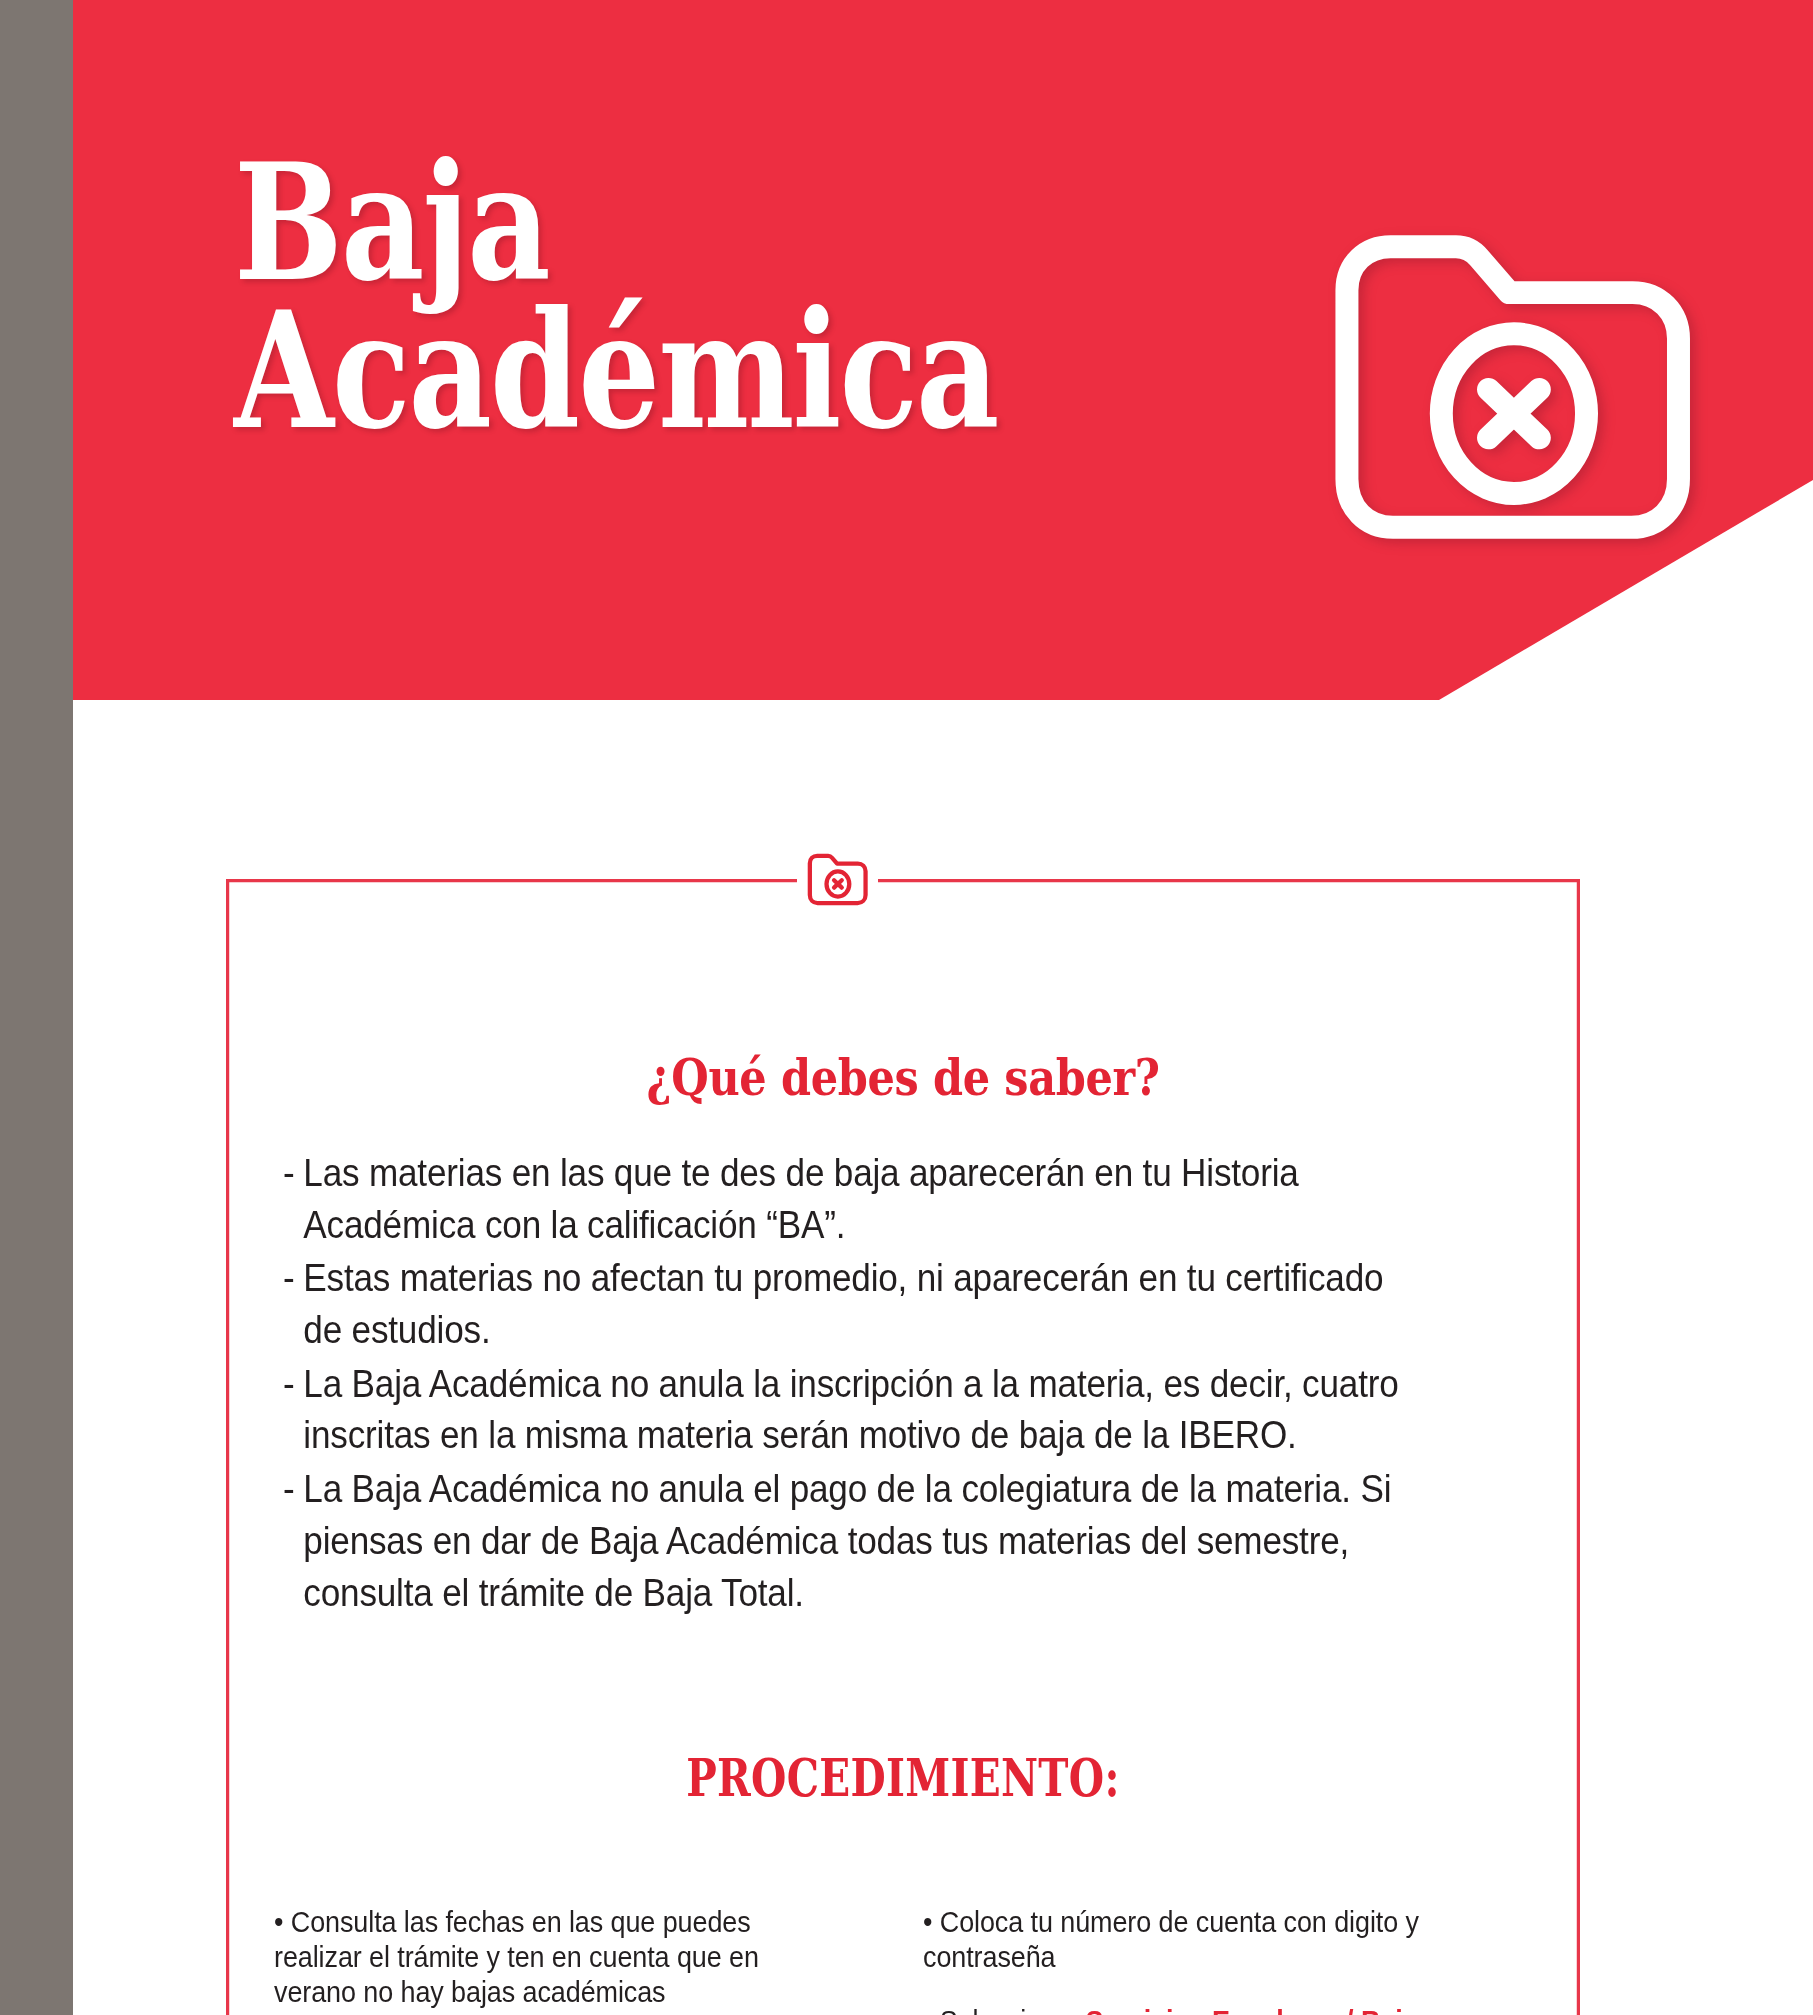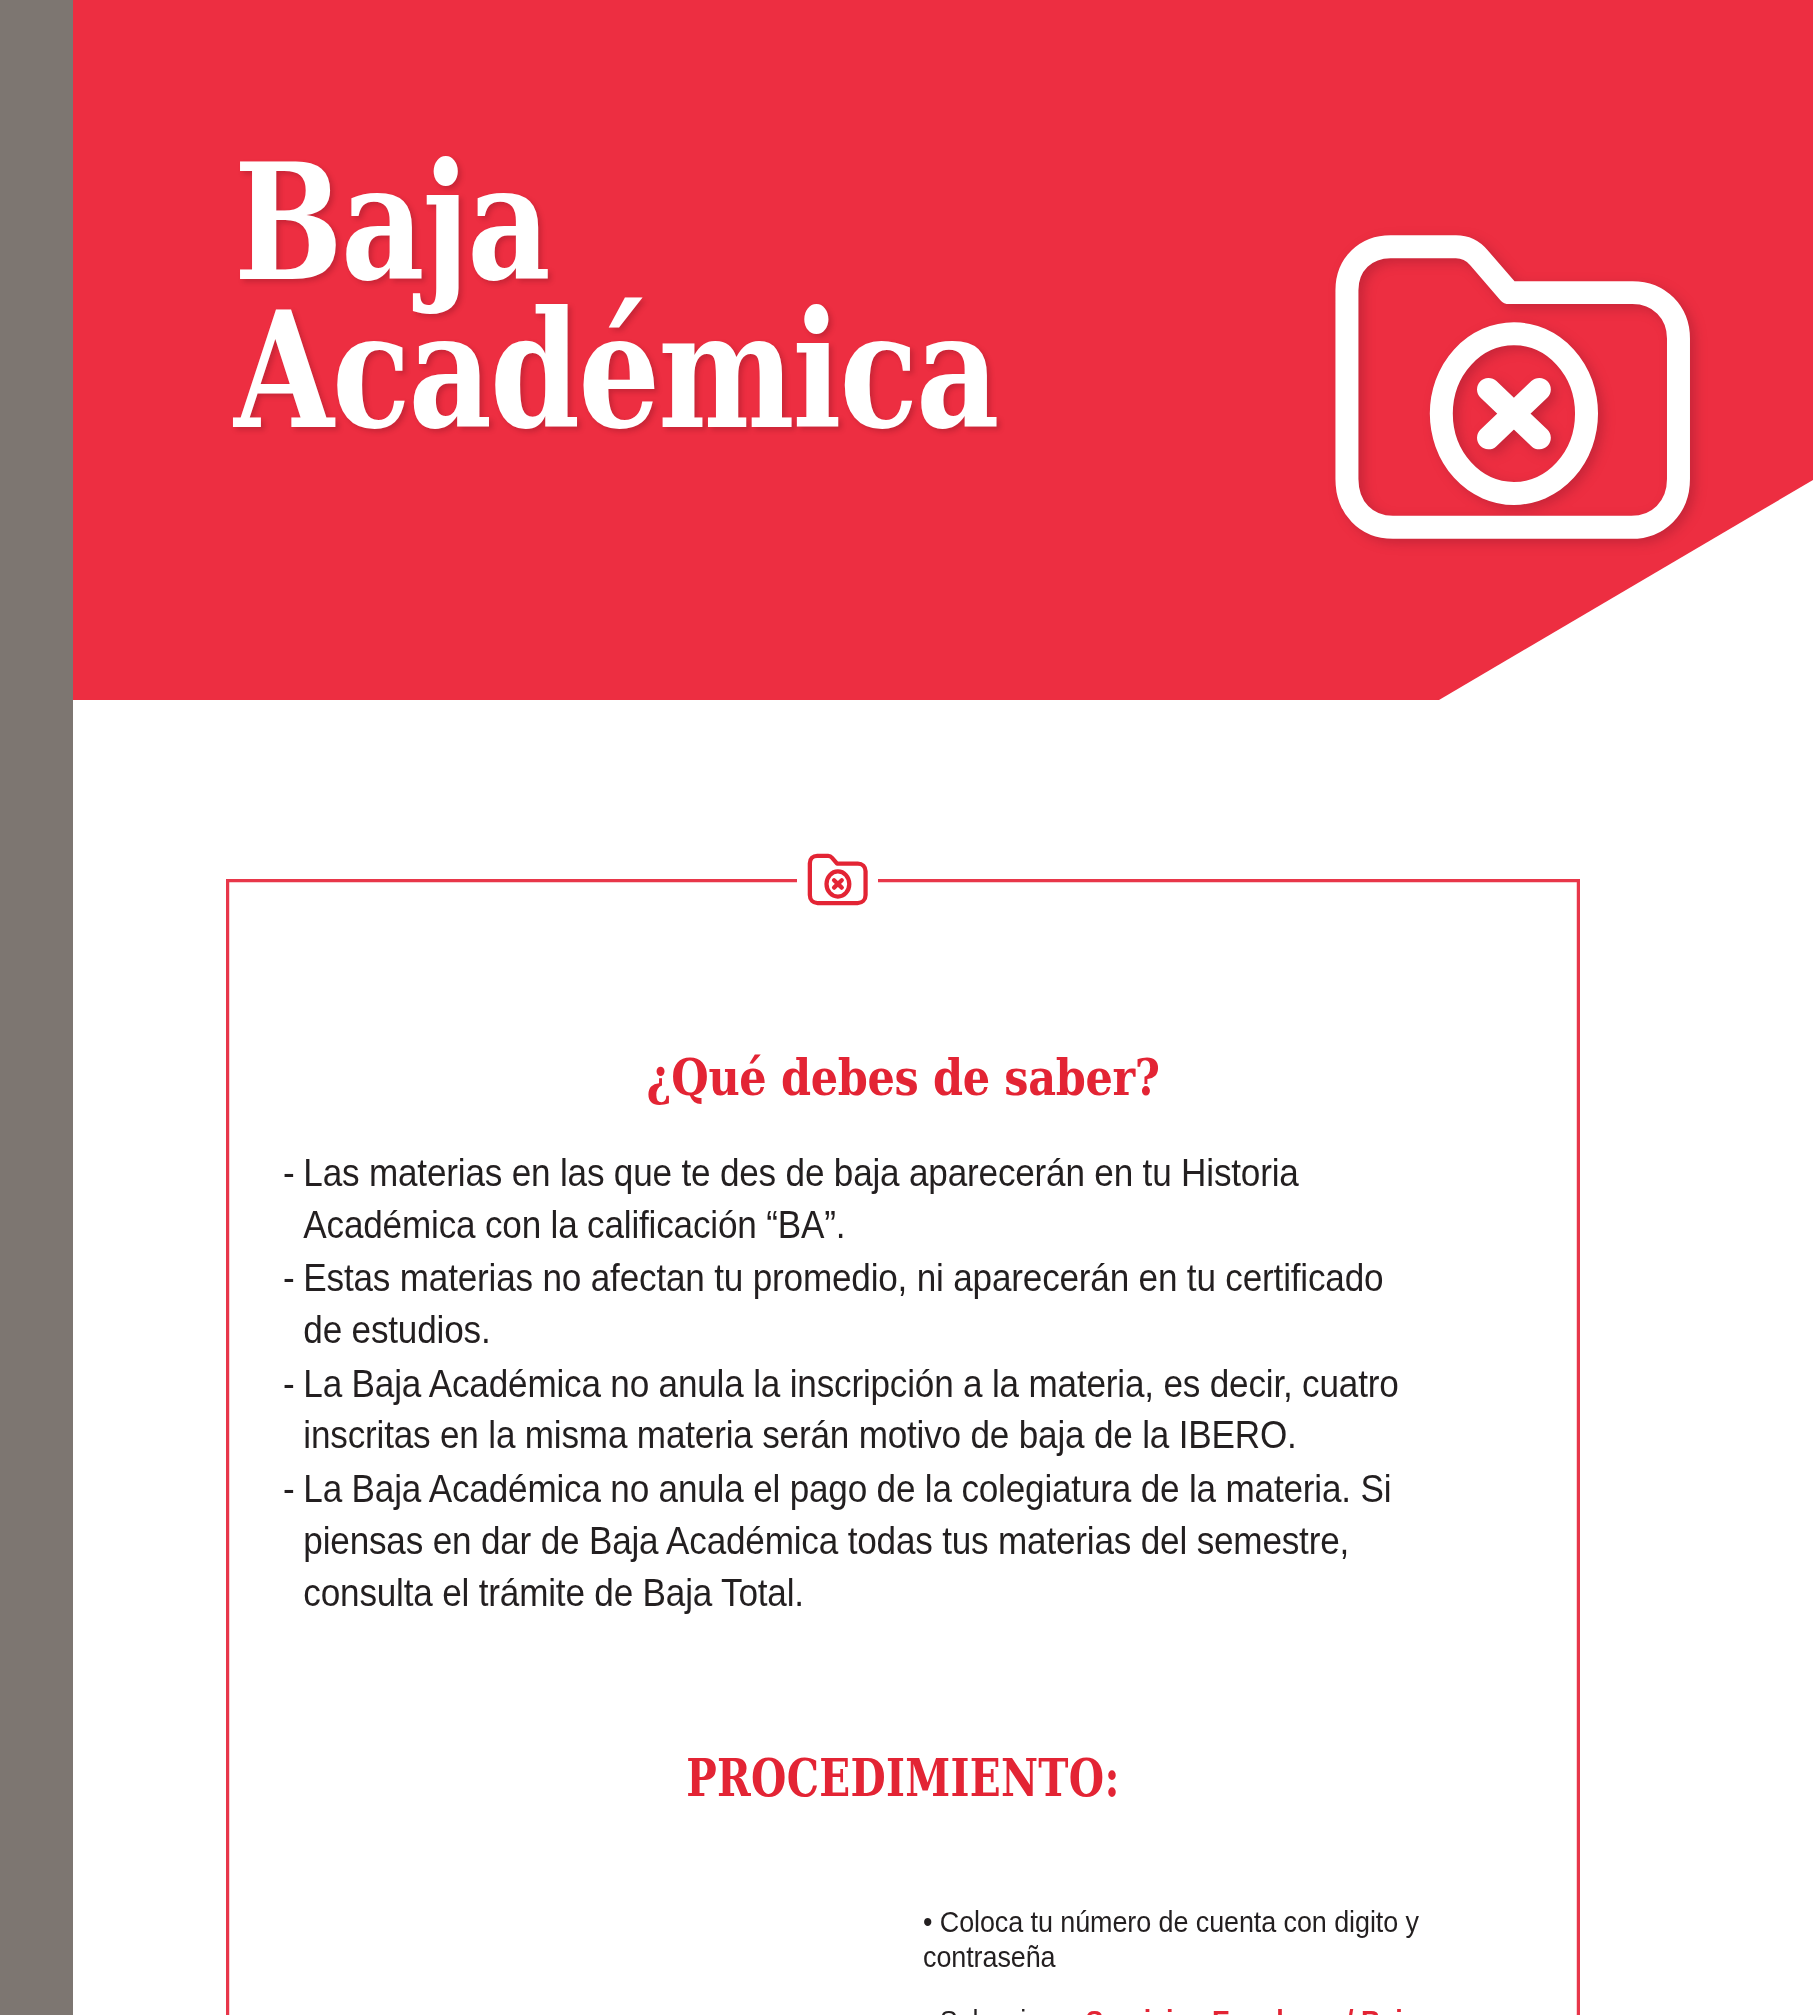--- a/index.html
+++ b/index.html
@@ -213,20 +213,23 @@
       <span class="know-text">La Baja Académica no anula la inscripción a la materia, es decir, cuatro inscritas en la misma materia serán motivo de baja de la IBERO.</span>
     </div>
     <div class="know-item">
       <span class="know-dash">-</span>
       <span class="know-text">La Baja Académica no anula el pago de la colegiatura de la materia. Si piensas en dar de Baja Académica todas tus materias del semestre, consulta el trámite de Baja Total.</span>
     </div>
   </div>
 
   <div class="proc-title">PROCEDIMIENTO:</div>
 
+  <div class="proc-col-left">
+    <div class="proc-bullet">• Consulta las fechas en las que puedes realizar el trámite y ten en cuenta que en verano no hay bajas académicas</div>
+  </div>
 
   <div class="proc-col-right">
     <div class="proc-bullet"><span>• Coloca tu número de cuenta con digito y contraseña</span></div>
     <div class="proc-bullet"><span>• Selecciona: </span><span class="hl">Servicios Escolares / Baja Académica.</span></div>
 
   </div>
 
 </div>
 
 

